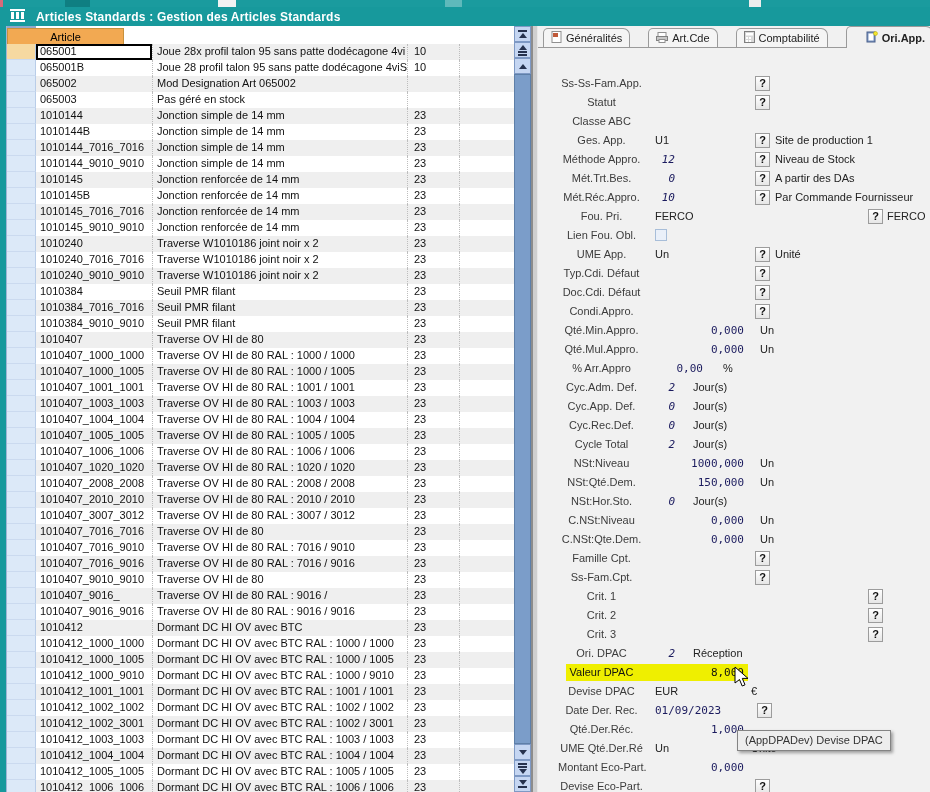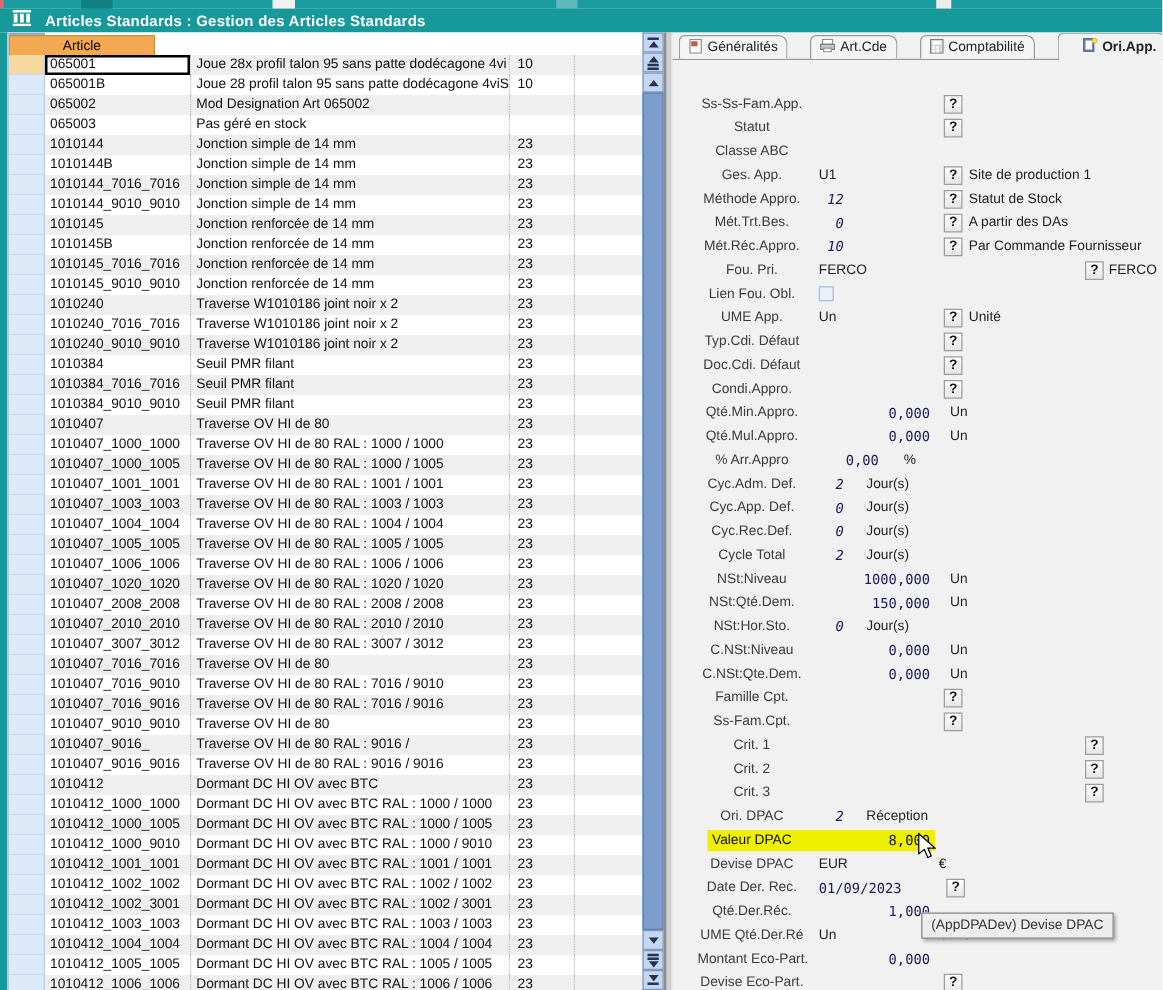--- a/index.html
+++ b/index.html
@@ -593,21 +593,21 @@
     <div class="frow">
       <span class="lbl">Ges. App.</span>
       <span class="vtext">U1</span>
       <span class="qbtn">?</span>
       <span class="desc">Site de production 1</span>
     </div>
     <div class="frow">
       <span class="lbl">Méthode Appro.</span>
       <span class="vsnum">12</span>
       <span class="qbtn">?</span>
-      <span class="desc">Statut de Stock</span>
+      <span class="desc">Niveau de Stock</span>
     </div>
     <div class="frow">
       <span class="lbl">Mét.Trt.Bes.</span>
       <span class="vsnum">0</span>
       <span class="qbtn">?</span>
       <span class="desc">A partir des DAs</span>
     </div>
     <div class="frow">
       <span class="lbl">Mét.Réc.Appro.</span>
       <span class="vsnum">10</span>

